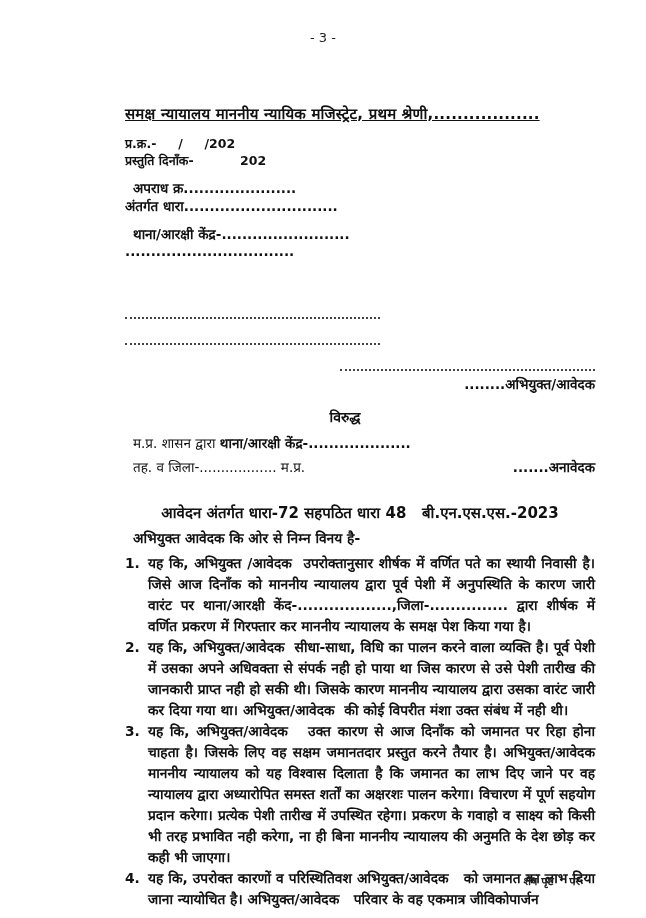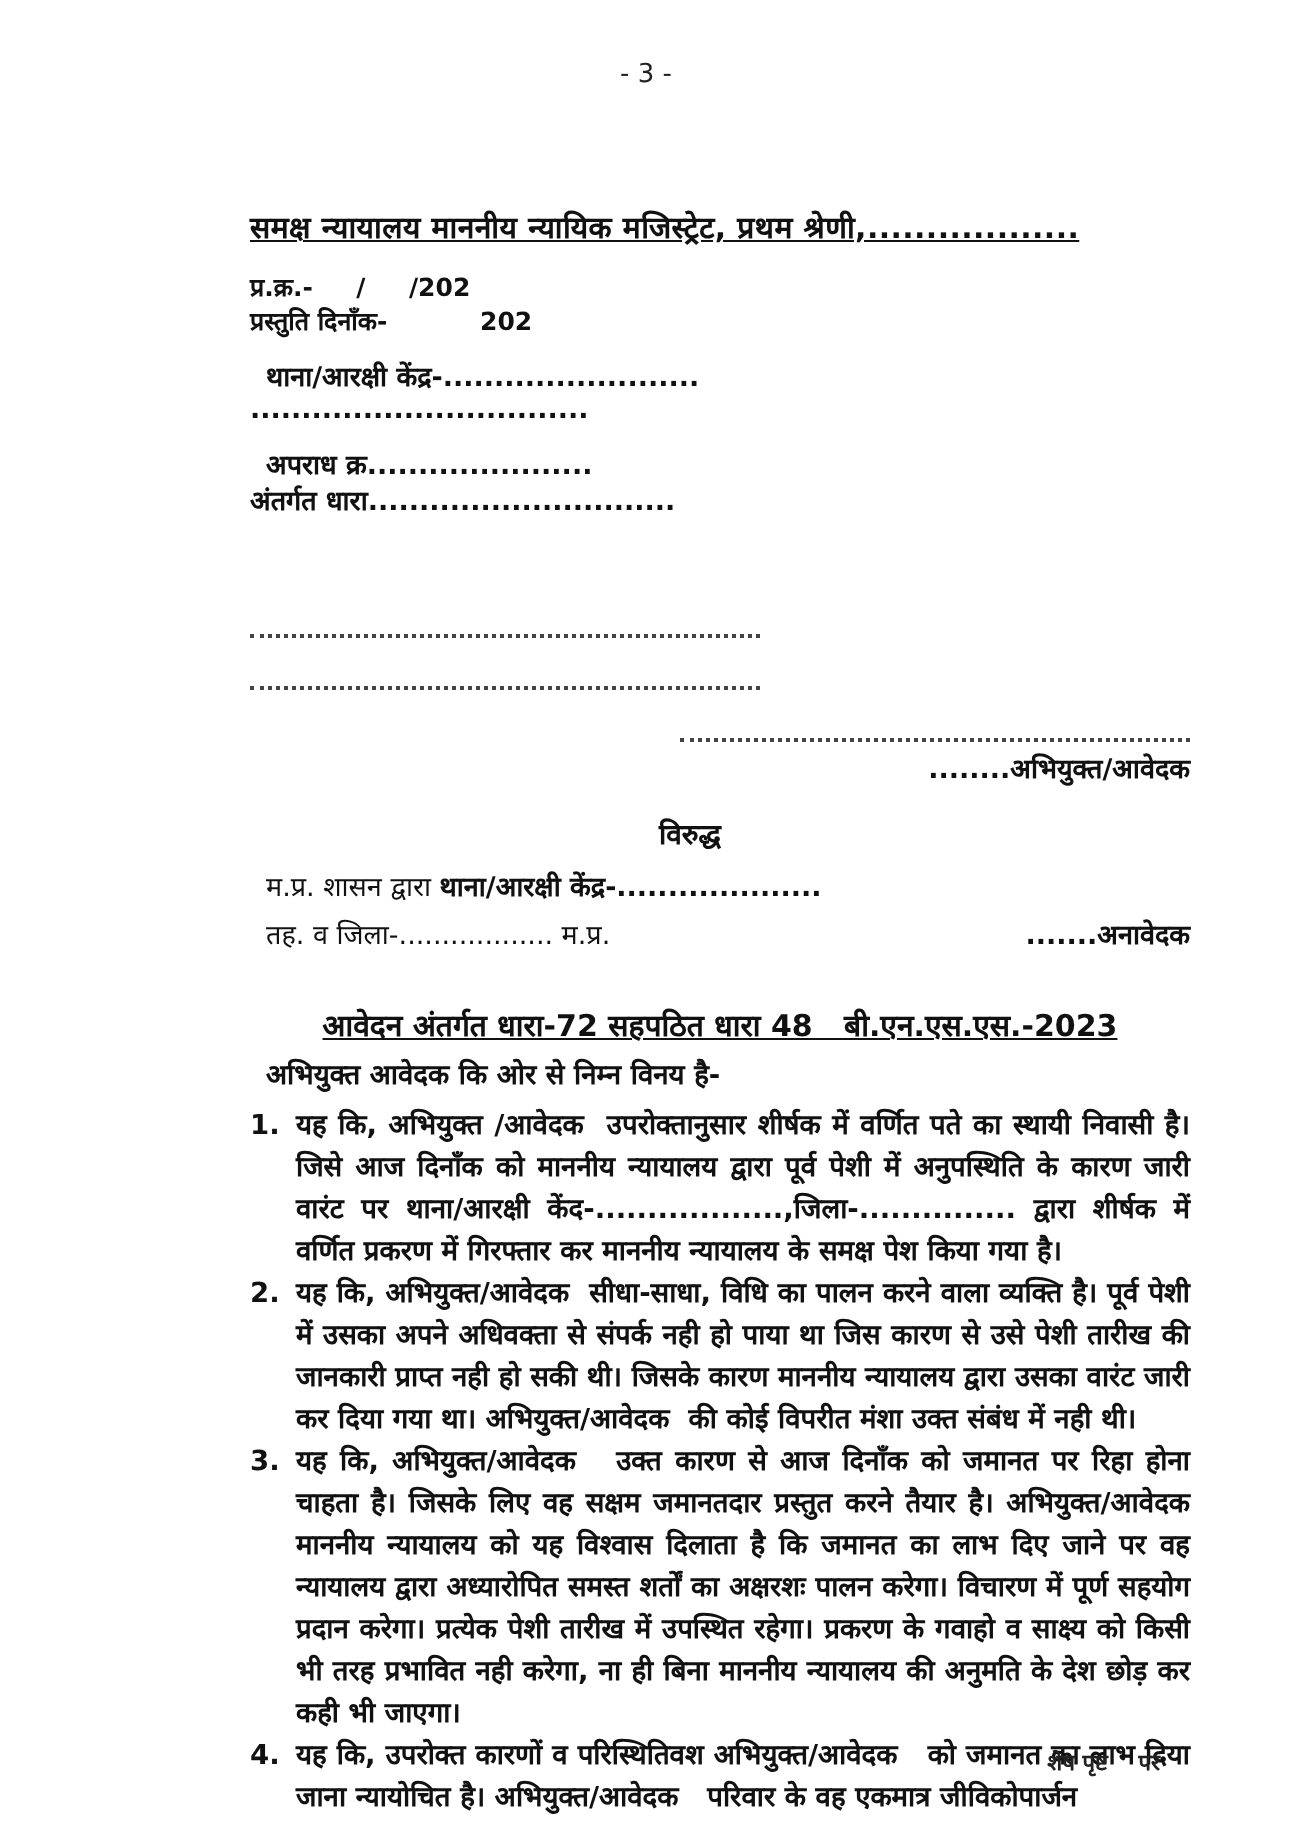--- a/index.html
+++ b/index.html
@@ -59,21 +59,20 @@
 
   .respondent { margin-top:8px; padding-left:8px; font-size:13.5px; }
   .respondent .line { margin-top:6px; }
   .respondent .bold { font-weight:bold; }
   .resp-row { display:flex; justify-content:space-between; align-items:baseline;gap:24px; }
 
   .app-title {
     margin-top:26px;
     text-align:center;
     font-weight:bold; font-size:15px;
-    text-decoration:underline;
     white-space:pre-wrap;
   }
 
   .body-text { margin-top:6px; font-size:13.8px; }
   .intro { padding-left:8px; margin-bottom:4px; font-weight:600; }
 
   .point { display:flex; align-items:flex-start; }
   .point .num {
     flex:0 0 23px; font-weight:bold; line-height:21px;
   }
@@ -102,27 +101,27 @@
 
     <div class="meta-row case-row">
       <span class="pre">प्र.क्र.-     /     /202</span>
       <span class="right date-cell">
         <span>प्रस्तुति दिनाँक-</span>
         <span class="date-value">202</span>
       </span>
     </div>
 
     <div class="meta-row">
-      <span class="indent pre">थाना/आरक्षी केंद्र-.........................</span>
-      <span class="right pre">.................................</span>
+      <span class="indent pre">अपराध क्र......................</span>
+      <span class="right pre">अंतर्गत धारा..............................</span>
     </div>
 
     <div class="meta-row">
-      <span class="indent pre">अपराध क्र......................</span>
-      <span class="right pre">अंतर्गत धारा..............................</span>
+      <span class="indent pre">थाना/आरक्षी केंद्र-.........................</span>
+      <span class="right pre">.................................</span>
     </div>
 
     <div class="accused-block">
       <div class="fill-line"></div>
       <div class="fill-line"></div>
       <div class="fill-row">
         <div class="fill-line"></div>
         <div class="designation">........अभियुक्त/आवेदक</div>
       </div>
     </div>

